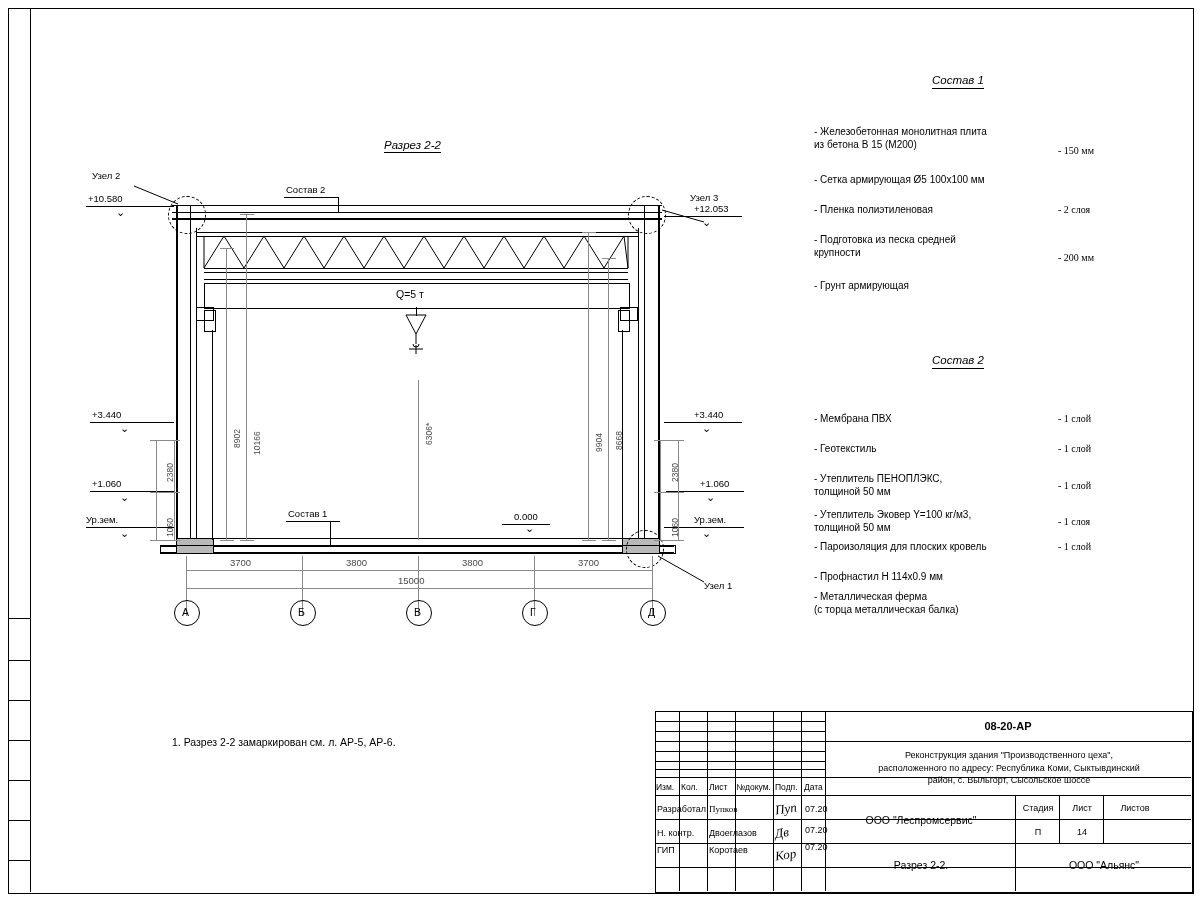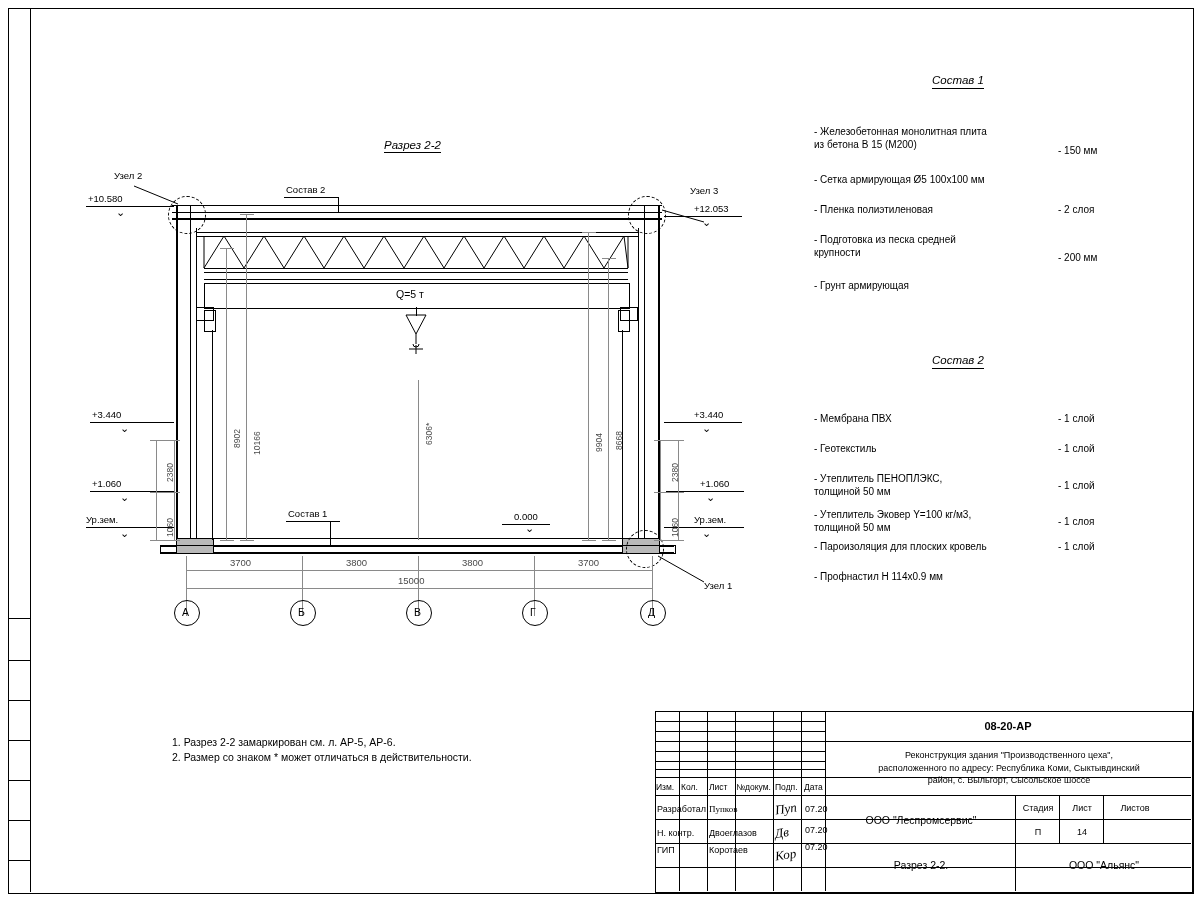--- a/index.html
+++ b/index.html
@@ -33,21 +33,21 @@
   .circd{position:absolute;border:1px dashed #000;border-radius:50%;}
   .fillgray{background:#b9b9b9;}
   .lvl-mark{position:absolute;font-size:11px;line-height:8px;}
 
   
   .vert{position:absolute;transform-origin:left top;transform:rotate(-90deg);white-space:nowrap;font-size:8.5px;color:#4a4a4a;}
 
   
   .spec-title{position:absolute;font-style:italic;font-size:11.5px;border-bottom:1px solid #000;padding-bottom:2px;}
   .spec-item{position:absolute;font-size:10px;line-height:12.5px;white-space:pre-line;}
-  .spec-val{position:absolute;font-size:10px;}
+  .spec-val{position:absolute;font-size:10px;font-family:Liberation Serif, serif;}
 
   
   .note{position:absolute;font-size:10.5px;line-height:15px;}
 
   
   .tb{position:absolute;left:655px;top:711px;width:537px;height:181px;}
   .tb .h,.tb .v{border-color:#000;}
   .tbtxt{position:absolute;font-size:9px;white-space:nowrap;}
   .tbtxt.c{text-align:center;}
   .sig{position:absolute;font-family:"Liberation Serif",serif;font-style:italic;font-size:13px;color:#000;transform:rotate(-8deg);}
@@ -135,22 +135,22 @@
     <g stroke="#000" stroke-width="1" fill="none">
         <path d="M6,24 L48,36"></path>
       </g>
   </svg>
   <svg width="120" height="70" style="position:absolute;left:652px;top:548px;">
     <g stroke="#000" stroke-width="1" fill="none">
         <path d="M6,8 L52,34"></path>
       </g>
   </svg>
 
-  <div class="lbl f9" style="left:114px;top:170px;">Узел 2</div>
-  <div class="lbl f9" style="left:690px;top:185px;text-align:right;">Узел 3</div>
+  <div class="lbl f9" style="left:92px;top:170px;">Узел 2</div>
+  <div class="lbl f9" style="left:690px;top:192px;text-align:right;">Узел 3</div>
   <div class="lbl f9" style="left:704px;top:580px;">Узел 1</div>
 
   <div class="lbl f9" style="left:286px;top:184px;">Состав 2</div>
   <div class="h" style="left:284px;top:197px;width:54px;"></div>
   <div class="v" style="left:338px;top:197px;height:16px;"></div>
 
   <div class="lbl f9" style="left:288px;top:508px;">Состав 1</div>
   <div class="h" style="left:286px;top:521px;width:54px;"></div>
   <div class="v" style="left:330px;top:521px;height:26px;"></div>
 
@@ -291,24 +291,25 @@
   <div class="spec-item" style="left:814px;top:509px;width:230px;">- Утеплитель Эковер Y=100 кг/м3,
   толщиной 50 мм</div>
   <div class="spec-val" style="left:1058px;top:516px;">- 1 слоя</div>
 
   <div class="spec-item" style="left:814px;top:541px;width:240px;">- Пароизоляция для плоских кровель</div>
   <div class="spec-val" style="left:1058px;top:541px;">- 1 слой</div>
 
   <div class="spec-item" style="left:814px;top:571px;width:240px;">- Профнастил Н 114х0.9 мм</div>
   <div class="spec-val" style="left:1058px;top:571px;"></div>
 
+  <div class="spec-item" style="left:814px;top:591px;width:240px;">- Металлическая ферма
+  (с торца металлическая балка)</div>
   <div class="spec-val" style="left:1058px;top:591px;"></div>
 
   <div class="note" style="left:172px;top:735px;">1. Разрез 2-2 замаркирован см. л. АР-5, АР-6.</div>
-  <div class="note" style="left:172px;top:750px;">2. Размер со знаком * может отличаться в действительности.</div>
 
   <div class="tb">
 
     <div class="box" style="left:0;top:0;width:536px;height:180px;"></div>
 
     <div class="h" style="left:0;top:30px;width:536px;"></div>
     <div class="h" style="left:0;top:66px;width:536px;"></div>
     <div class="h" style="left:0;top:84px;width:536px;"></div>
     <div class="h" style="left:0;top:108px;width:536px;"></div>
     <div class="h" style="left:0;top:132px;width:536px;"></div>

